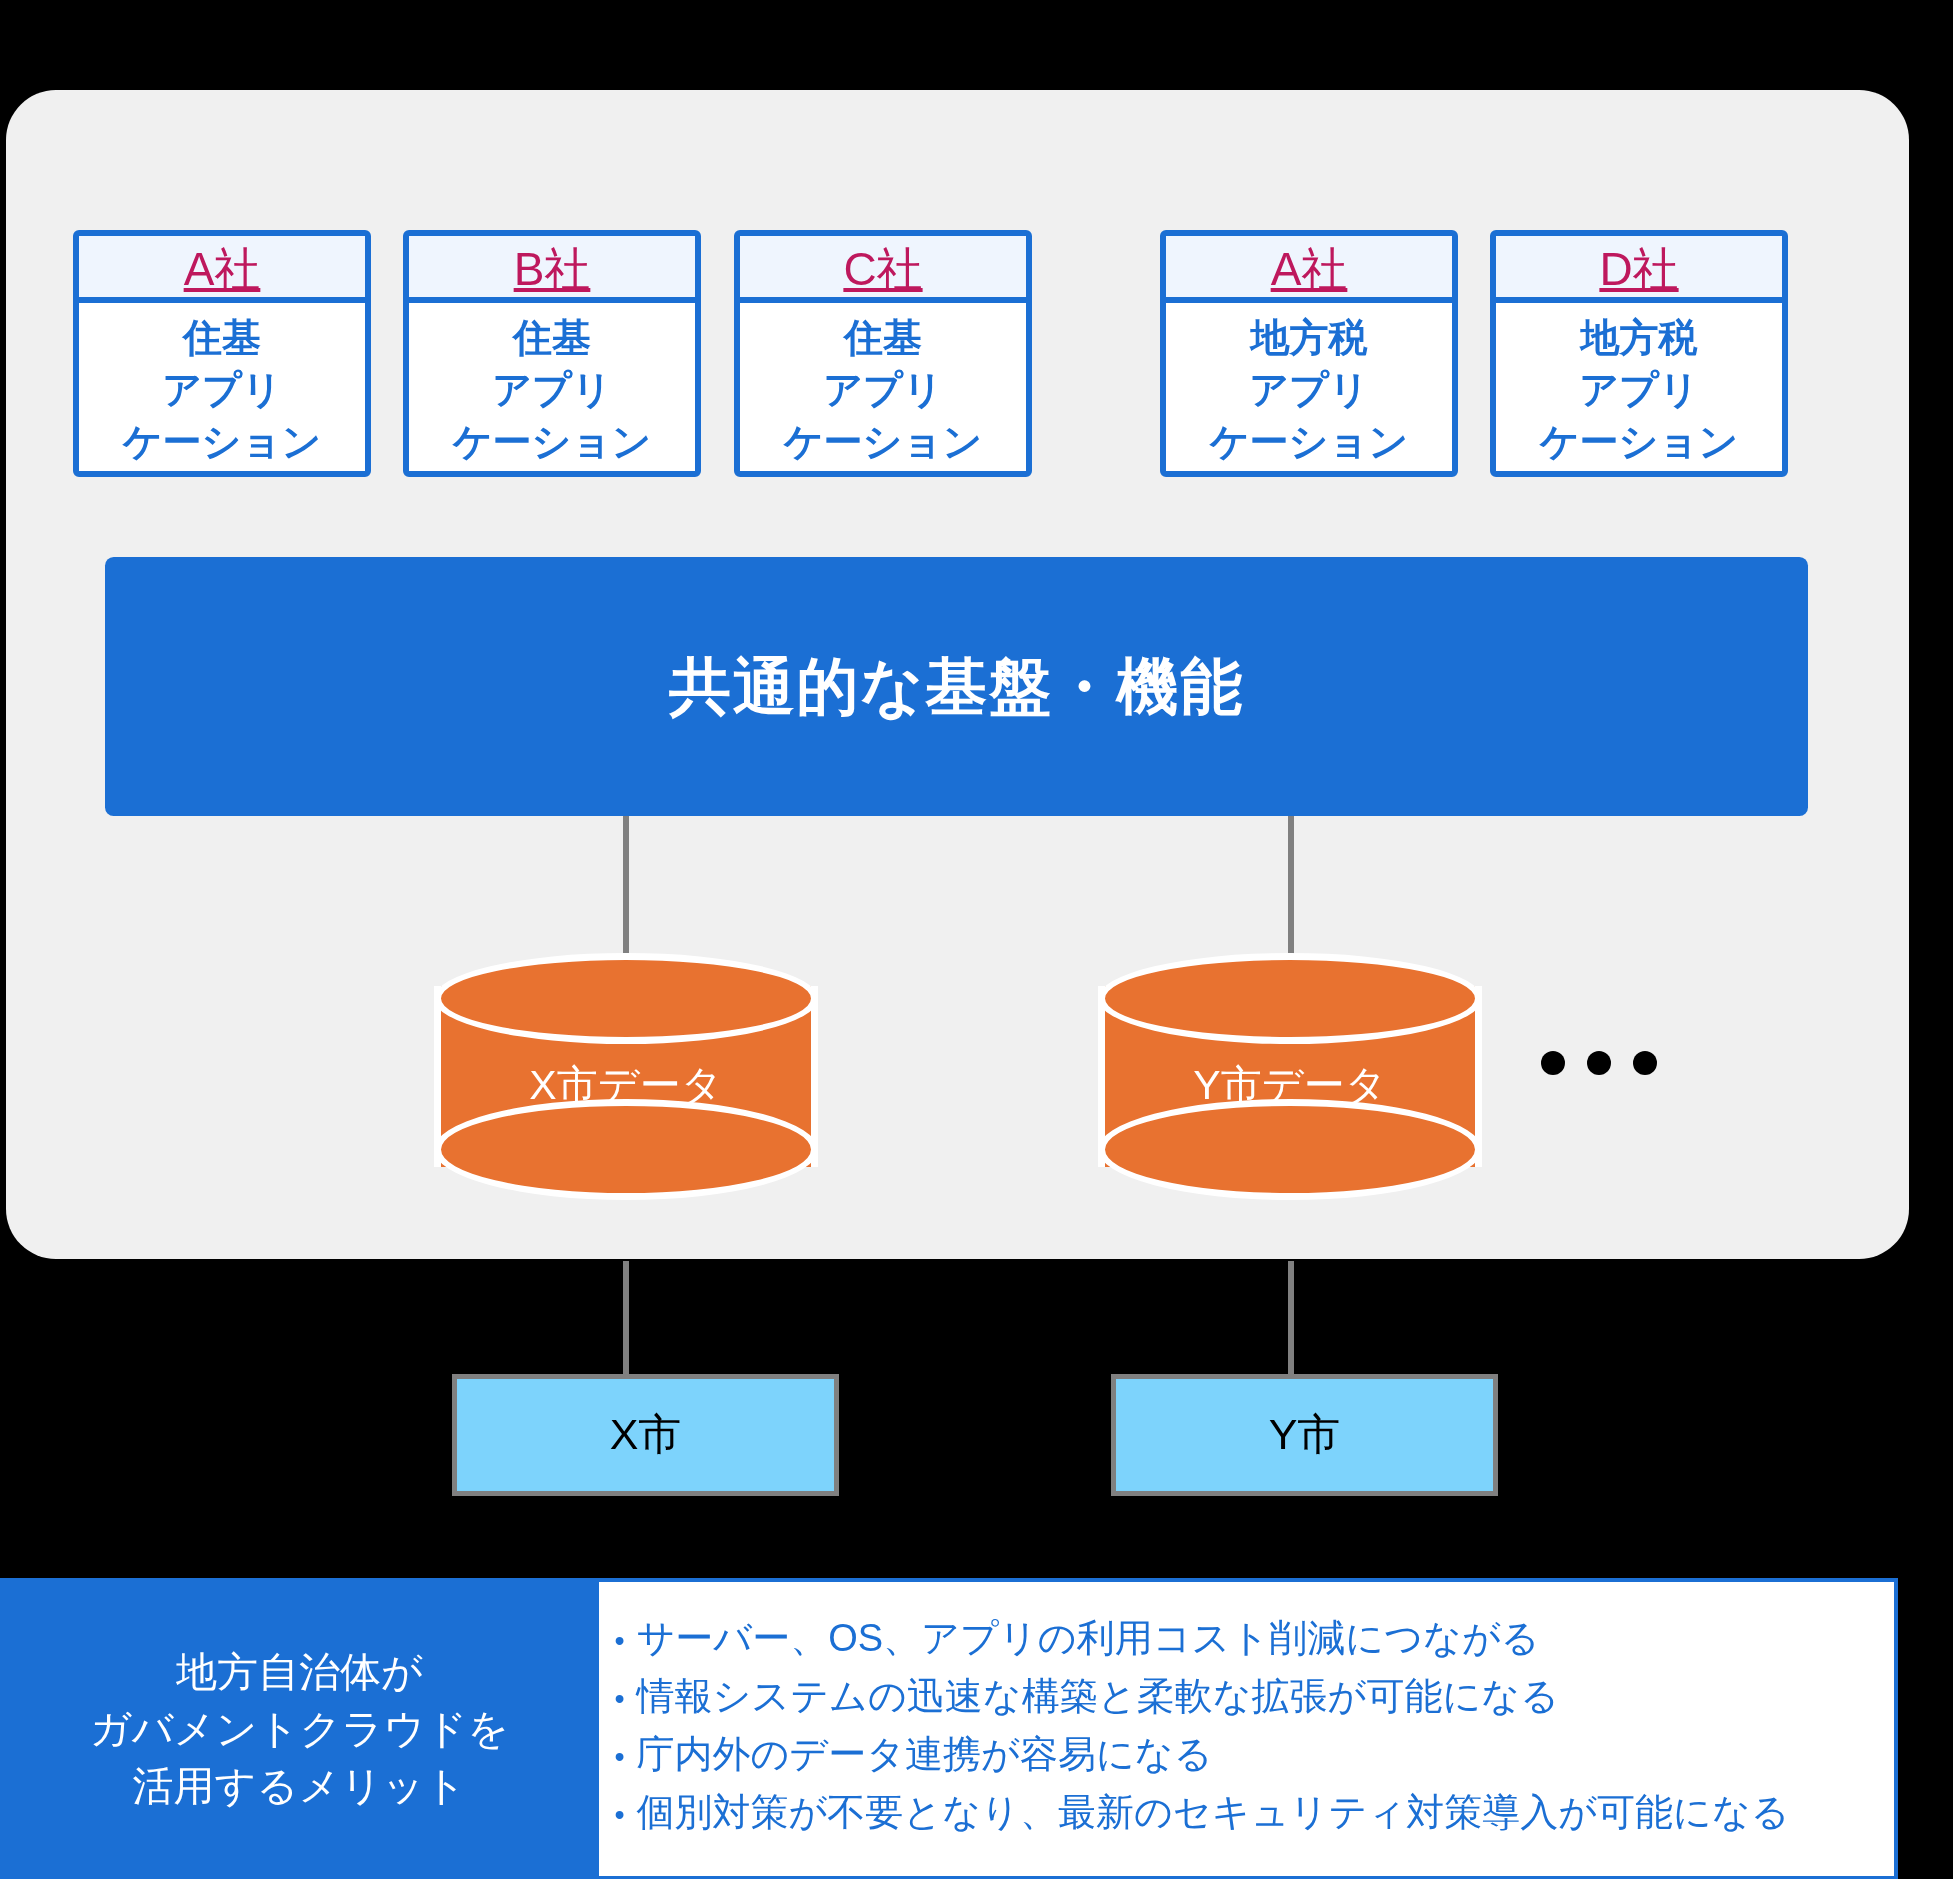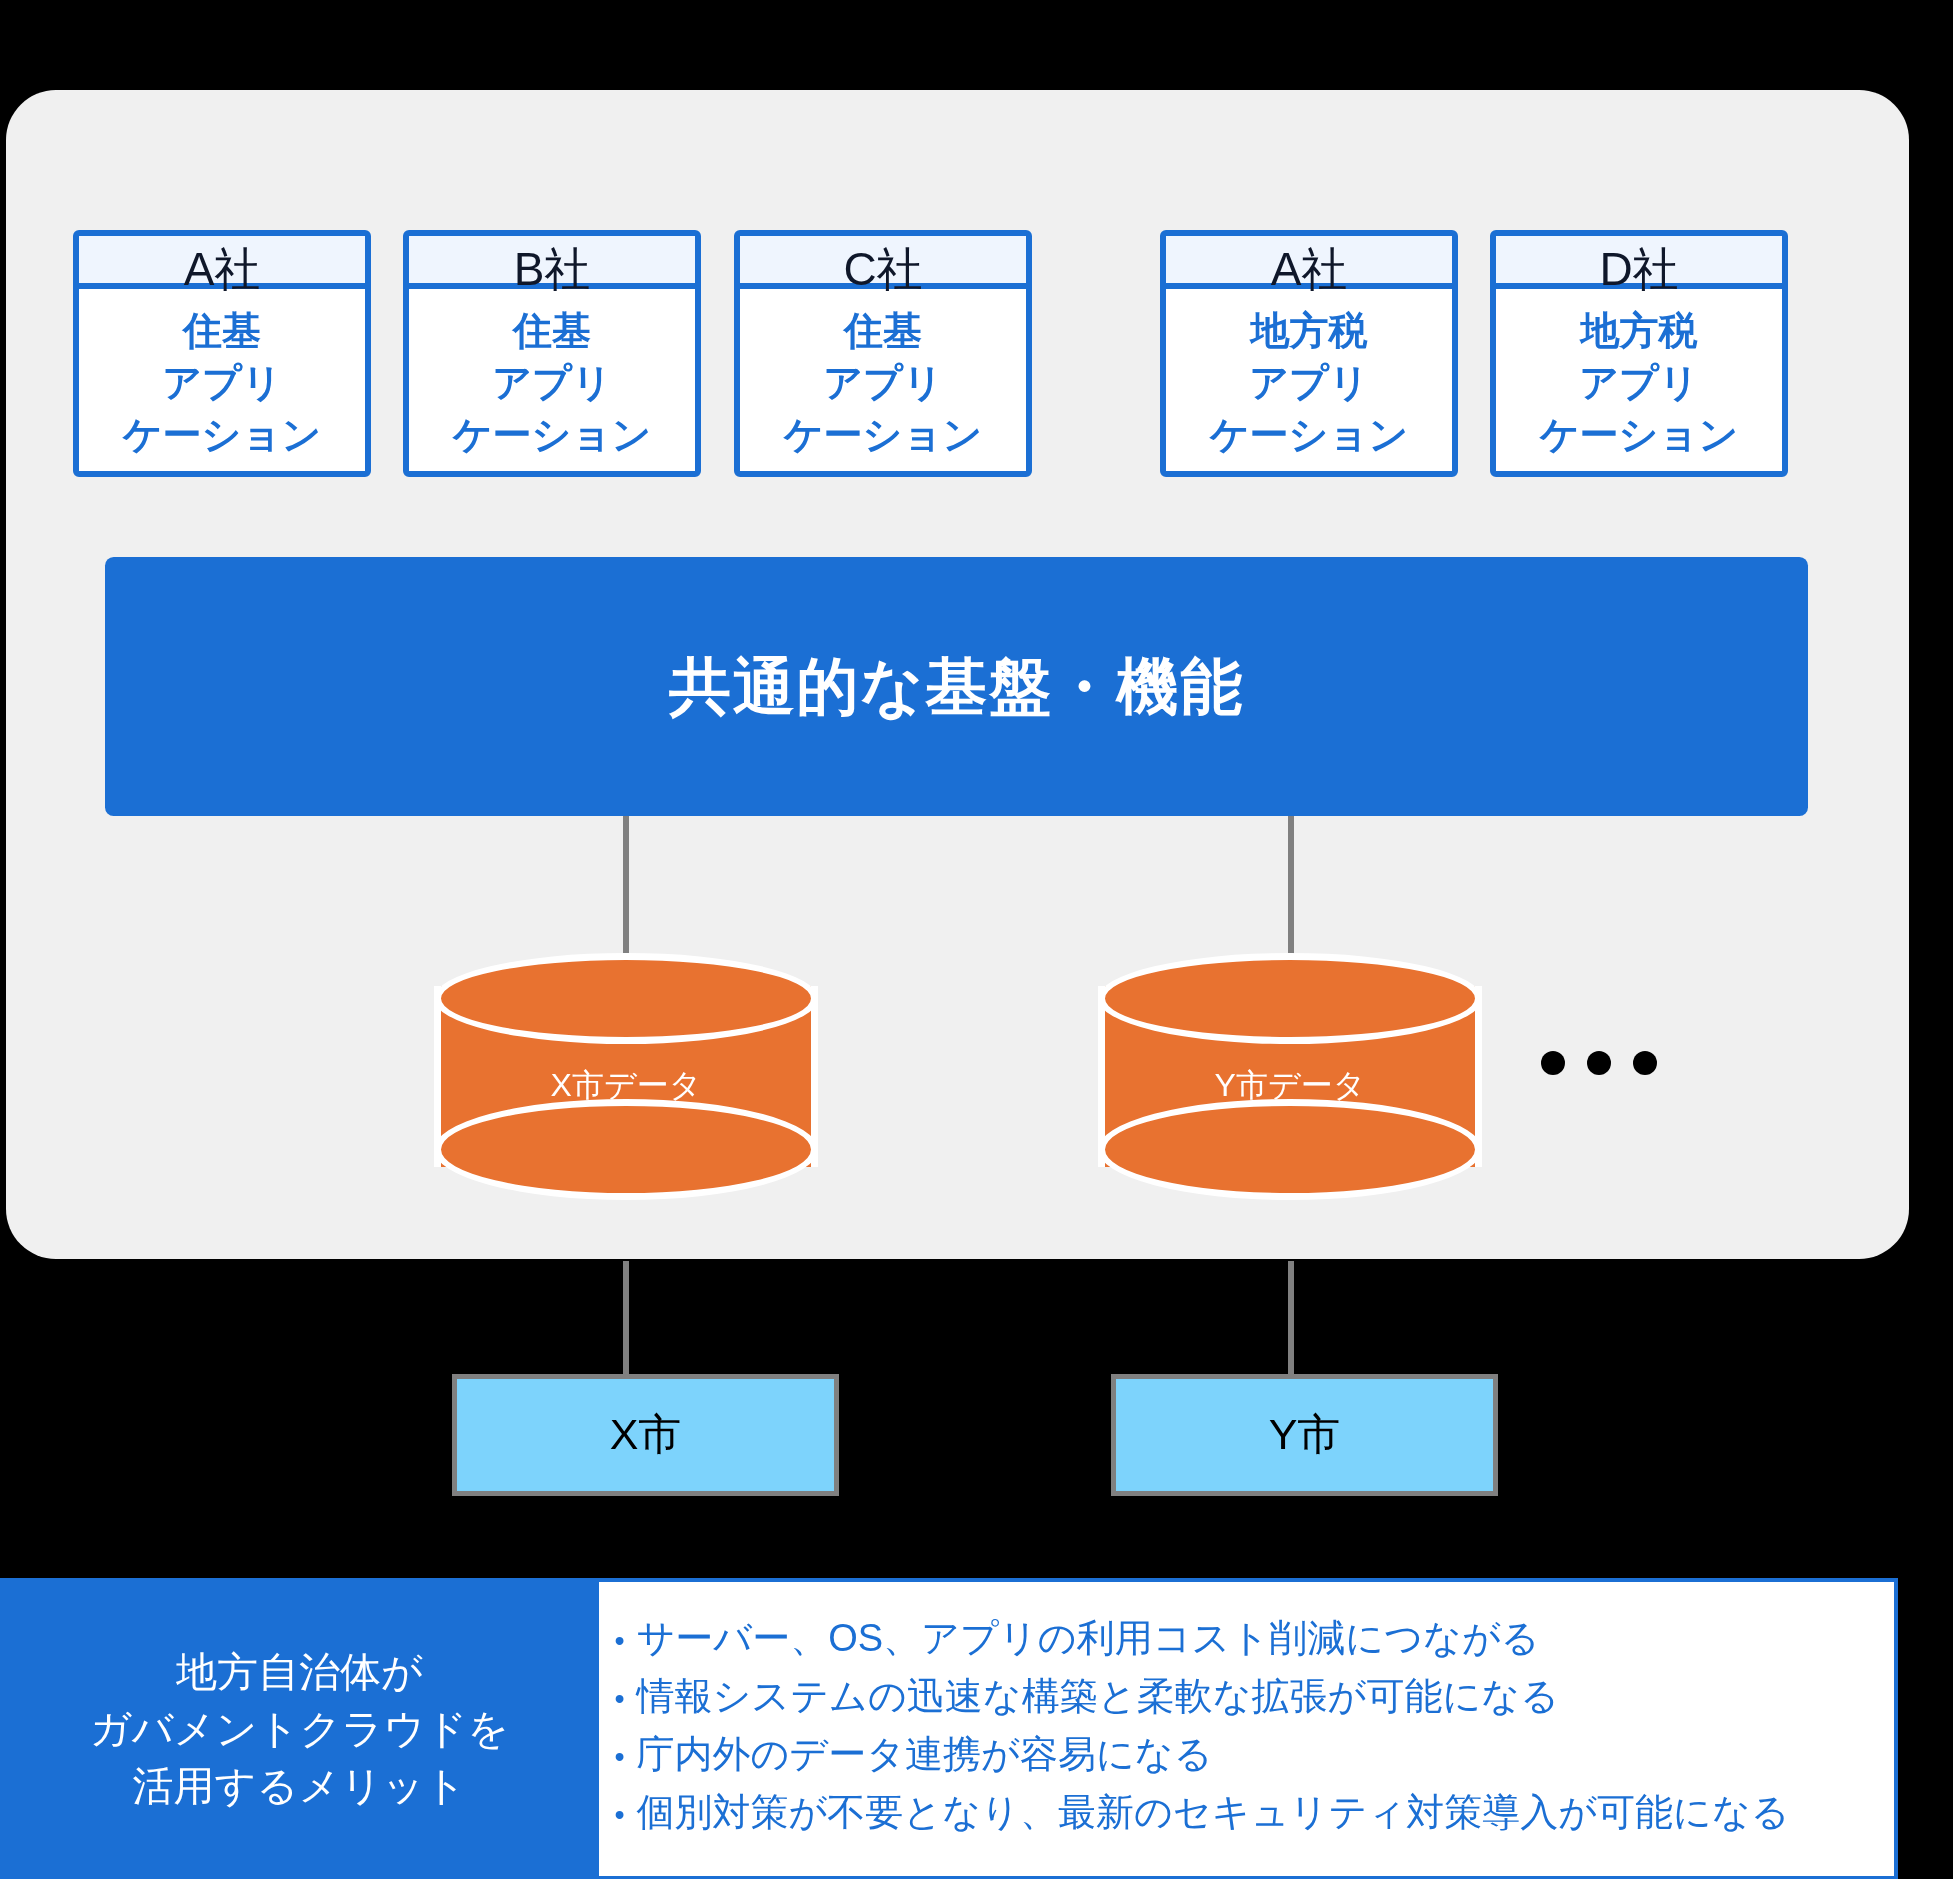--- a/index.html
+++ b/index.html
@@ -34,30 +34,31 @@
     width: 298px;
     height: 247px;
     background: #ffffff;
     border: 6px solid #1b6fd4;
     border-radius: 6px;
     box-sizing: border-box;
     display: flex;
     flex-direction: column;
   }
   .vendor-card-header {
-    height: 53px;
+    height: 67px;
     background: #eff5fe;
     border-bottom: 6px solid #1b6fd4;
-    color: #0f172a;
+    color: #be185d;
     font-size: 46px;
     line-height: 67px;
     text-align: center;
     font-weight: 400;
     letter-spacing: 0px;
     box-sizing: border-box;
+    text-decoration: underline;
   }
   .vendor-card-body {
     flex: 1;
     color: #1b6fd4;
     font-size: 39px;
     line-height: 52px;
     text-align: center;
     display: flex;
     flex-direction: column;
     align-items: center;
@@ -141,21 +142,21 @@
     border: 7.7px solid #ffffff;
     box-sizing: border-box;
   }
   .db-cylinder .cyl-label {
     position: absolute;
     left: 0;
     top: 113px;
     width: 384px;
     text-align: center;
     color: #ffffff;
-    font-size: 32px;
+    font-size: 41px;
     line-height: 39px;
     white-space: nowrap;
     z-index: 5;
   }
 
   
   #more-cities-ellipsis {
     position: absolute;
     left: 1541px;
     top: 1051px;

